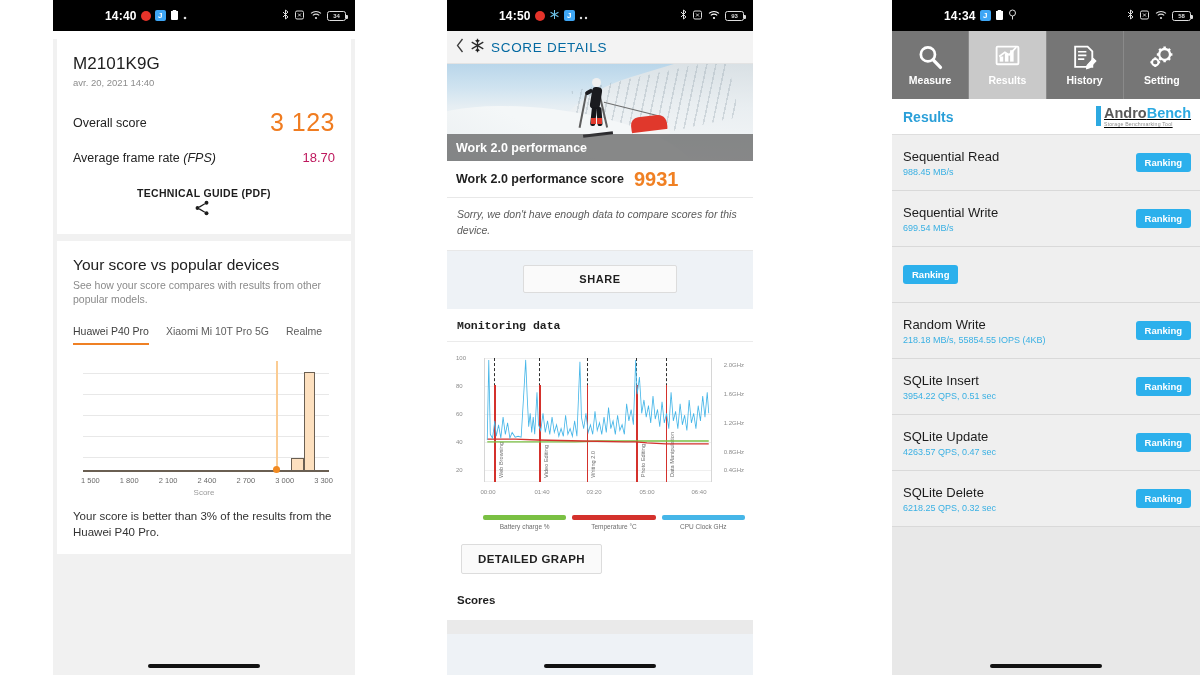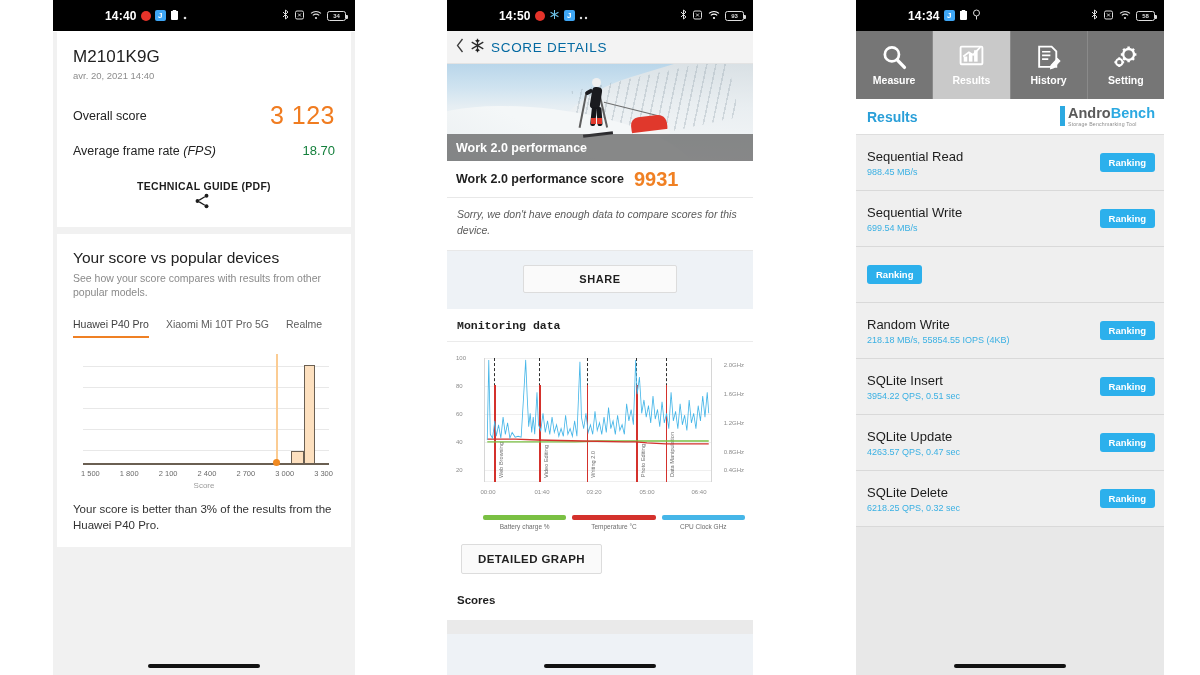--- a/index.html
+++ b/index.html
@@ -52,28 +52,28 @@
       repeating-linear-gradient(55deg, rgba(0,0,0,.028) 0 2px, rgba(0,0,0,0) 2px 17px),
       repeating-linear-gradient(-20deg, rgba(255,255,255,.5) 0 3px, rgba(255,255,255,0) 3px 20px);
   }
   .hero-top { position:absolute; top:0; left:0; right:0; height:44px; display:flex;
               align-items:center; justify-content:space-between; padding:0 17px; z-index:3;}
   .hero-title { position:absolute; left:17px; bottom:20px; font-size:26px; color:#1d1d1d; z-index:3;}
   .icon-btn { width:22px; height:22px; color:#1d1d1d; cursor:pointer; }
   .icon-btn svg { display:block; }
 
   .card { background:#fff; margin: 7px 4px 0 4px; padding: 15px 16px 13px 16px; }
-  .card.first { margin-top: 1px; }
+  .card.first { margin-top: 8px; }
   .dev-name { font-size:17px; color:#212121; letter-spacing:.1px; }
   .dev-date { font-size:9.5px; color:#8d8d8d; margin-top:3px; }
   .score-row { display:flex; justify-content:space-between; align-items:center; margin-top:20px; }
   .score-lbl { font-size:12.5px; color:#232323; }
   .score-big { font-size:25px; color:#f07c20; letter-spacing:.5px; }
   .fps-row { display:flex; justify-content:space-between; align-items:center; margin-top:13px; }
-  .fps-val { font-size:13px; color:#15803d; }
+  .fps-val { font-size:13px; color:#be185d; }
   .tg-row { display:flex; justify-content:space-between; align-items:center; margin-top:22px;flex-direction:column; }
   .tg-lbl { font-size:10.5px; font-weight:bold; color:#1d1d1d; letter-spacing:.3px; }
 
   .cmp-title { font-size:15.5px; color:#212121; }
   .cmp-sub { font-size:10.5px; color:#8a8a8a; line-height:1.35; margin-top:4px; }
   .tabs { display:flex; gap:17px; margin-top:19px; font-size:10.5px; color:#5e5e5e;
           white-space:nowrap; overflow:hidden; }
   .tab { padding-bottom:6px; cursor:pointer; }
   .tab.active { color:#3e3e3e; border-bottom:2.2px solid #ef8024; }
 
@@ -151,34 +151,34 @@
   .lg .swatch{ height:5px; border-radius:2px; }
   .lg .txt{ font-size:6.5px; color:#6d6d6d; text-align:center; margin-top:3px; }
   .dg-wrap{ padding:14px 0 14px 14px; background:#fff; }
   .dg-btn{ display:inline-flex; align-items:center; justify-content:center; height:30px; padding:0 16px;
            background:#fafafa; border:1px solid #dcdcdc; border-radius:2px; cursor:pointer;
            font-size:11.5px; font-weight:bold; color:#1f1f1f; letter-spacing:.4px; }
   .p2-scores{ font-size:11.5px; font-weight:bold; color:#1f1f1f; padding:6px 10px 14px 10px; background:#fff; }
   .p2-tail{ height:14px; background:#eaeaea; }
 
   
-  #phone3 { left: 856px; width: 308px; }
+  #phone3 { left: 892px; width: 308px; }
   .p3-body{ height:644px; background:#e8e8e8; }
   .p3-nav{ display:flex; height:68px; }
   .p3-tab{ flex:1; background:#767676; color:#fff; display:flex; flex-direction:column;
            align-items:center; justify-content:center; gap:3px; cursor:pointer;
            border-right:1px solid #8a8a8a; }
   .p3-tab:last-child{ border-right:none; }
   .p3-tab.active{ background:#c9c9c9; }
   .p3-tab .lbl{ font-size:10.5px; font-weight:bold; }
   .p3-tab svg{ display:block; }
   .p3-head{ background:#fff; height:36px; display:flex; align-items:center; justify-content:space-between;
             padding:0 9px 0 11px; border-bottom:1px solid #dedede; }
   .p3-head .res{ font-size:14px; font-weight:bold; color:#2a9fd8; }
-  .ab-logo{ display:flex; align-items:center; gap:3px; }
+  .ab-logo{ display:flex; align-items:center; gap:3px;text-decoration:underline; }
   .ab-bar{ width:5px; height:20px; background:#2ca9e1; }
   .ab-txt{ line-height:1; }
   .ab-t1{ font-size:14.5px; font-weight:bold; color:#5a5a5a; }
   .ab-t1 i{ font-style:normal; color:#2ca9e1; }
   .ab-t2{ font-size:5.2px; color:#8d8d8d; letter-spacing:.2px; margin-top:1px; }
   .row{ background:#efefef; border-bottom:1px solid #d9d9d9; height:56px;
         display:flex; align-items:center; justify-content:space-between; padding:0 9px 0 11px; }
   .row .t{ font-size:13px; color:#1c1c1c; }
   .row .s{ font-size:9px; color:#3ab0e3; margin-top:3px; }
   .rank-btn{ background:#2cb0ec; color:#fff; font-size:9.5px; font-weight:bold;

